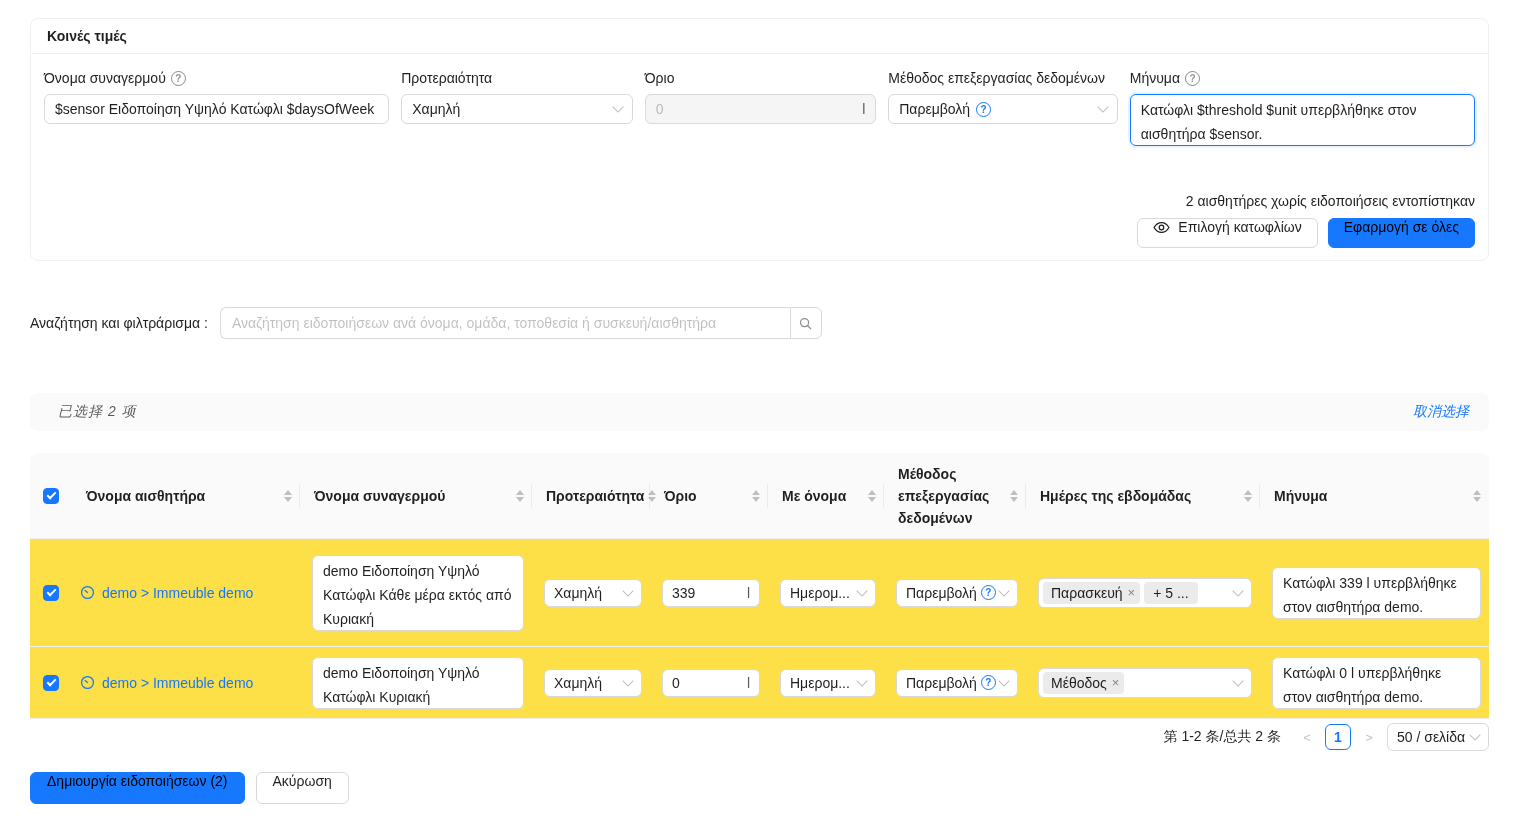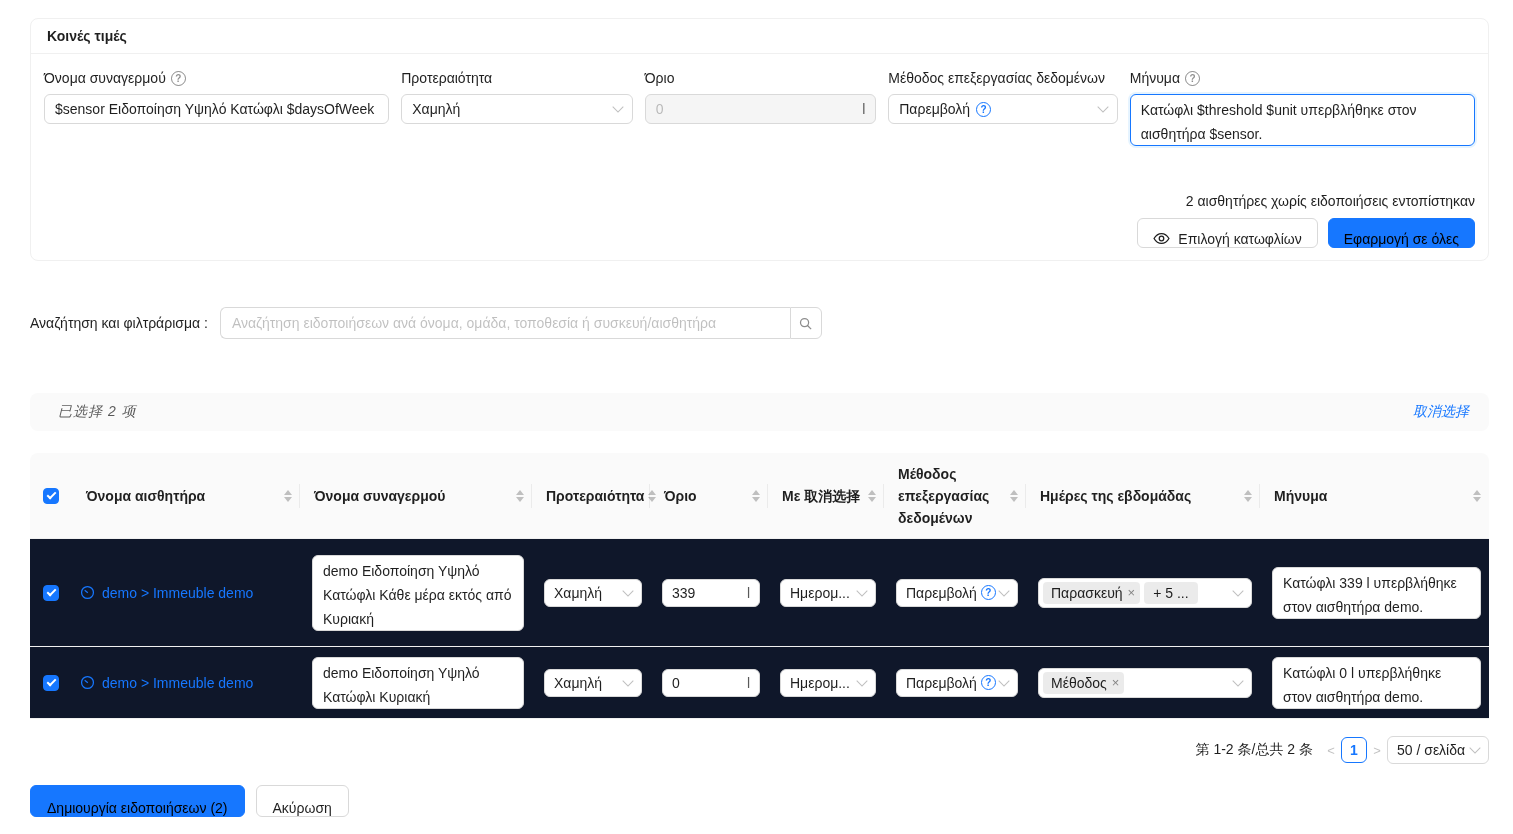--- a/index.html
+++ b/index.html
@@ -31,21 +31,21 @@
 
   .chev { width:8px; height:8px; border-right:1.4px solid rgba(0,0,0,.25); border-bottom:1.4px solid rgba(0,0,0,.25);
     transform:rotate(45deg); margin-top:-4px; flex:none; }
   .qmark { width:15px; height:15px; border:1px solid rgba(0,0,0,.45); border-radius:50%; color:rgba(0,0,0,.45);
     font-size:10px; display:inline-flex; align-items:center; justify-content:center; flex:none; font-weight:700; }
   .qmark.blue { border-color:#1677ff; color:#1677ff; }
 
   .panel-status { text-align:right; margin-top:44px; }
   .panel-btns { display:flex; justify-content:flex-end; gap:10px; margin-top:9px; }
   .btn { height:30px; padding:0 15px; border:1px solid #d9d9d9; border-radius:6px; background:#fff;
-    display:inline-flex; align-items:flex-end; gap:8px; font-size:14px; color:rgba(0,0,0,.88); cursor:pointer; font-family:inherit; }
+    display:inline-flex; align-items:flex-start; gap:8px; font-size:14px; color:rgba(0,0,0,.88); cursor:pointer; font-family:inherit; }
   .btn-primary { background:#1677ff; border-color:#1677ff; color:#000000; }
 
   
   .search-row { margin-top:46px; display:flex; align-items:center; }
   .search-row .lbl { margin-right:12px; }
   .search-group { display:flex; }
   .search-group input { width:570px; height:32px; border:1px solid #d9d9d9; border-right:none;
     border-radius:6px 0 0 6px; padding:0 11px; font-size:14px; outline:none; font-family:inherit; }
   .search-group input::placeholder { color:rgba(0,0,0,.25); }
   .search-btn { width:32px; height:32px; border:1px solid #d9d9d9; border-radius:0 6px 6px 0; background:#fff;
@@ -66,21 +66,21 @@
   .th:not(.col-check):not(:last-child)::after { content:''; position:absolute; right:0; top:50%;
     transform:translateY(-50%); width:1px; height:24px; background:rgba(0,0,0,.06); }
   .sorter { display:flex; flex-direction:column; gap:2px; margin-left:4px; flex:none; }
   .c-up { width:0; height:0; border-left:4px solid transparent; border-right:4px solid transparent; border-bottom:5px solid #bfbfbf; }
   .c-dn { width:0; height:0; border-left:4px solid transparent; border-right:4px solid transparent; border-top:5px solid #bfbfbf; }
 
   .col-check{width:42px; padding-left:13px;} .col-sensor{width:228px;} .col-alarm{width:232px;}
   .col-priority{width:118px;} .col-limit{width:118px;} .col-based{width:116px;}
   .col-method{width:142px;} .col-days{width:234px;} .col-message{width:229px;}
 
-  .trow { display:flex; align-items:center; background:#0f172a; border-top:1px solid #f0f0f0; }
+  .trow { display:flex; align-items:center; background:#fde047; border-top:1px solid #f0f0f0; }
   .trow:last-child { border-bottom:1px solid #f0f0f0; }
   .row-tall { height:108px; } .row-short { height:73px; }
   .td { display:flex; align-items:center; padding:0 8px 0 12px; }
   .td.col-check { padding-left:13px; }
   .td.col-sensor { padding-left:8px; }
 
   .checkbox { width:16px; height:16px; background:#1677ff; border:1px solid #1677ff; border-radius:4px;
     display:flex; align-items:center; justify-content:center; cursor:pointer; flex:none; }
   .checkmark { width:9px; height:5px; border-left:2px solid #fff; border-bottom:2px solid #fff;
     transform:rotate(-45deg); margin-top:-2px; }
@@ -98,21 +98,21 @@
   .tag { background:rgba(0,0,0,.08); border-radius:4px; height:22px; display:inline-flex; align-items:center;
     padding:0 5px 0 8px; margin-right:4px; white-space:nowrap; }
   .tag .x { color:rgba(0,0,0,.45); margin-left:5px; font-size:13px; cursor:pointer; }
   .tag.more { padding:0 9px; }
 
   .ta-alarm-1 { height:76px; width:214px; }
   .ta-alarm-2 { height:52px; width:214px; }
   .ta-msg { height:52px; width:209px; }
 
   
-  .pager { display:flex; align-items:center; justify-content:flex-end; margin-top:17px; }
+  .pager { display:flex; align-items:center; justify-content:flex-end; gap:8px; margin-top:4px; }
   .pager .total { margin-right:8px; }
   .pg-arrow { color:rgba(0,0,0,.25); font-size:13px; width:20px; text-align:center; cursor:default; }
   .pg-num { min-width:26px; height:26px; border:1px solid #1677ff; border-radius:6px; color:#1677ff;
     display:flex; align-items:center; justify-content:center; font-weight:600; background:#fff; cursor:pointer; }
   .pg-size { width:102px; height:28px; }
 
   
   .footer { display:flex; gap:11px; margin-top:21px; }
   .btn-lg { height:32px; padding:0 16px; }
 </style>
@@ -241,21 +241,21 @@
           </span>
       </div>
       <div class="th col-limit">
         <span class="t">Όριο</span>
         <span class="sorter">
             <span class="c-up"></span>
             <span class="c-dn"></span>
           </span>
       </div>
       <div class="th col-based">
-        <span class="t">Με 取消选择</span>
+        <span class="t">Με όνομα</span>
         <span class="sorter">
             <span class="c-up"></span>
             <span class="c-dn"></span>
           </span>
       </div>
       <div class="th col-method">
         <span class="t">Μέθοδος επεξεργασίας δεδομένων</span>
         <span class="sorter">
             <span class="c-up"></span>
             <span class="c-dn"></span>

